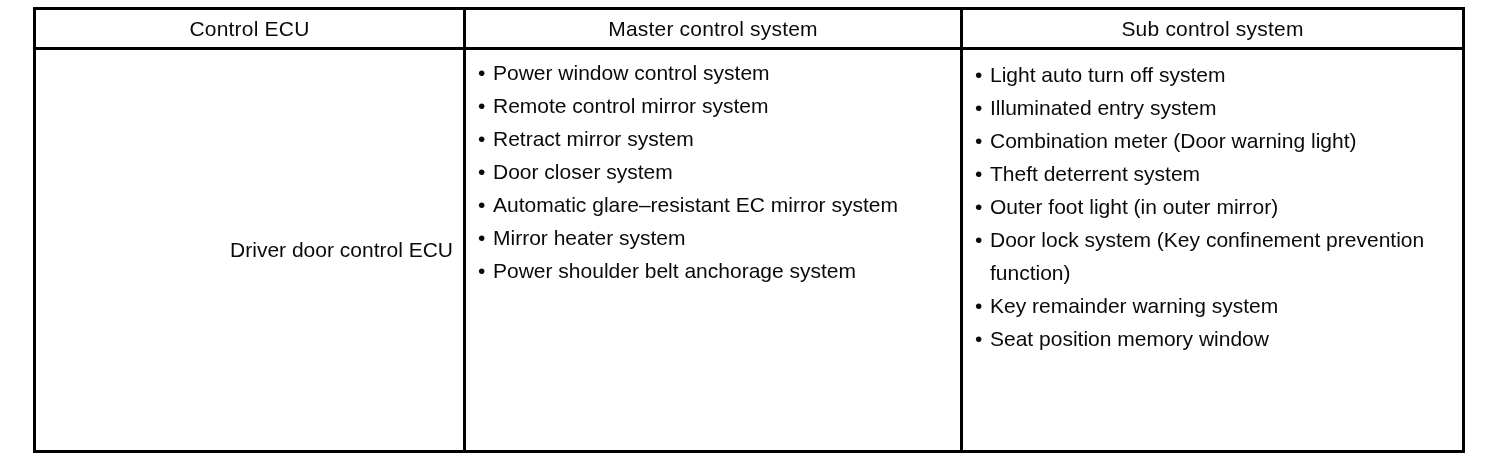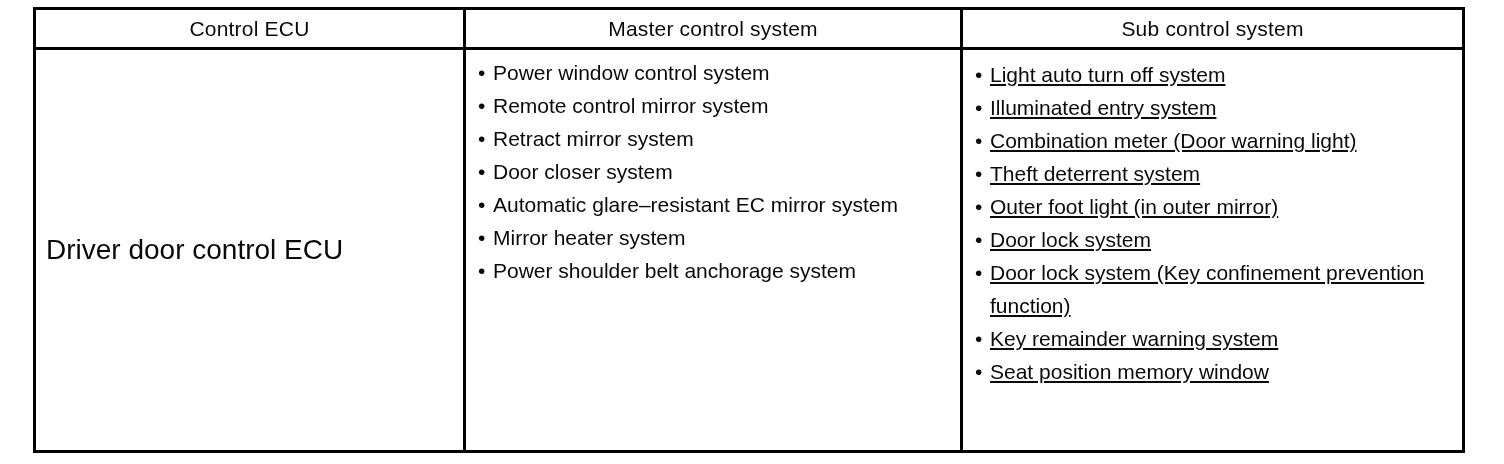--- a/index.html
+++ b/index.html
@@ -46,30 +46,30 @@
   }
   .cell.body {
     display: flex;
     flex-direction: column;
   }
   .cell.body.col-ecu {
     justify-content: center;
     padding: 6px 10px;
   }
   .ecu-name {
-    font-size: 28px;
+    font-size: 21px;
+    text-align: right;
   }
   .cell.body.col-master {
     justify-content: flex-start;
     padding: 6px 12px;
   }
   .cell.body.col-sub {
     justify-content: flex-start;
     padding: 8px 12px 6px 12px;
-    text-decoration: underline;
   }
   ul.bullet-list {
     list-style: none;
     margin: 0;
     padding: 0;
     font-size: 21px;
     line-height: 33px;
   }
   ul.bullet-list li {
     position: relative;
@@ -108,21 +108,20 @@
       </ul>
     </div>
 
     <div class="cell body col-sub last">
       <ul class="bullet-list">
         <li>Light auto turn off system</li>
         <li>Illuminated entry system</li>
         <li>Combination meter (Door warning light)</li>
         <li>Theft deterrent system</li>
         <li>Outer foot light (in outer mirror)</li>
-        <li>Door lock system</li>
         <li>Door lock system (Key confinement prevention function)</li>
         <li>Key remainder warning system</li>
         <li>Seat position memory window</li>
       </ul>
     </div>
 
   </div>
 </div>
 
 </body></html>

